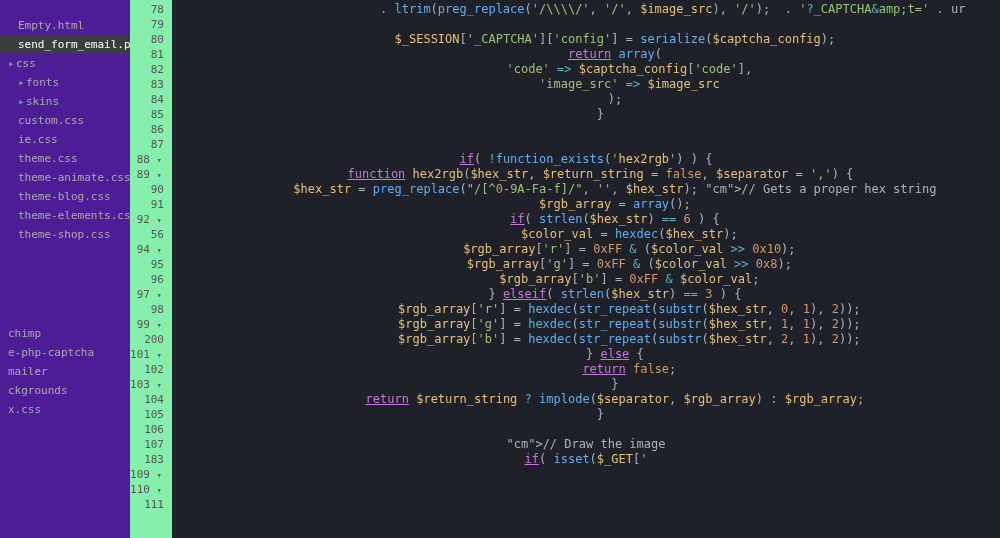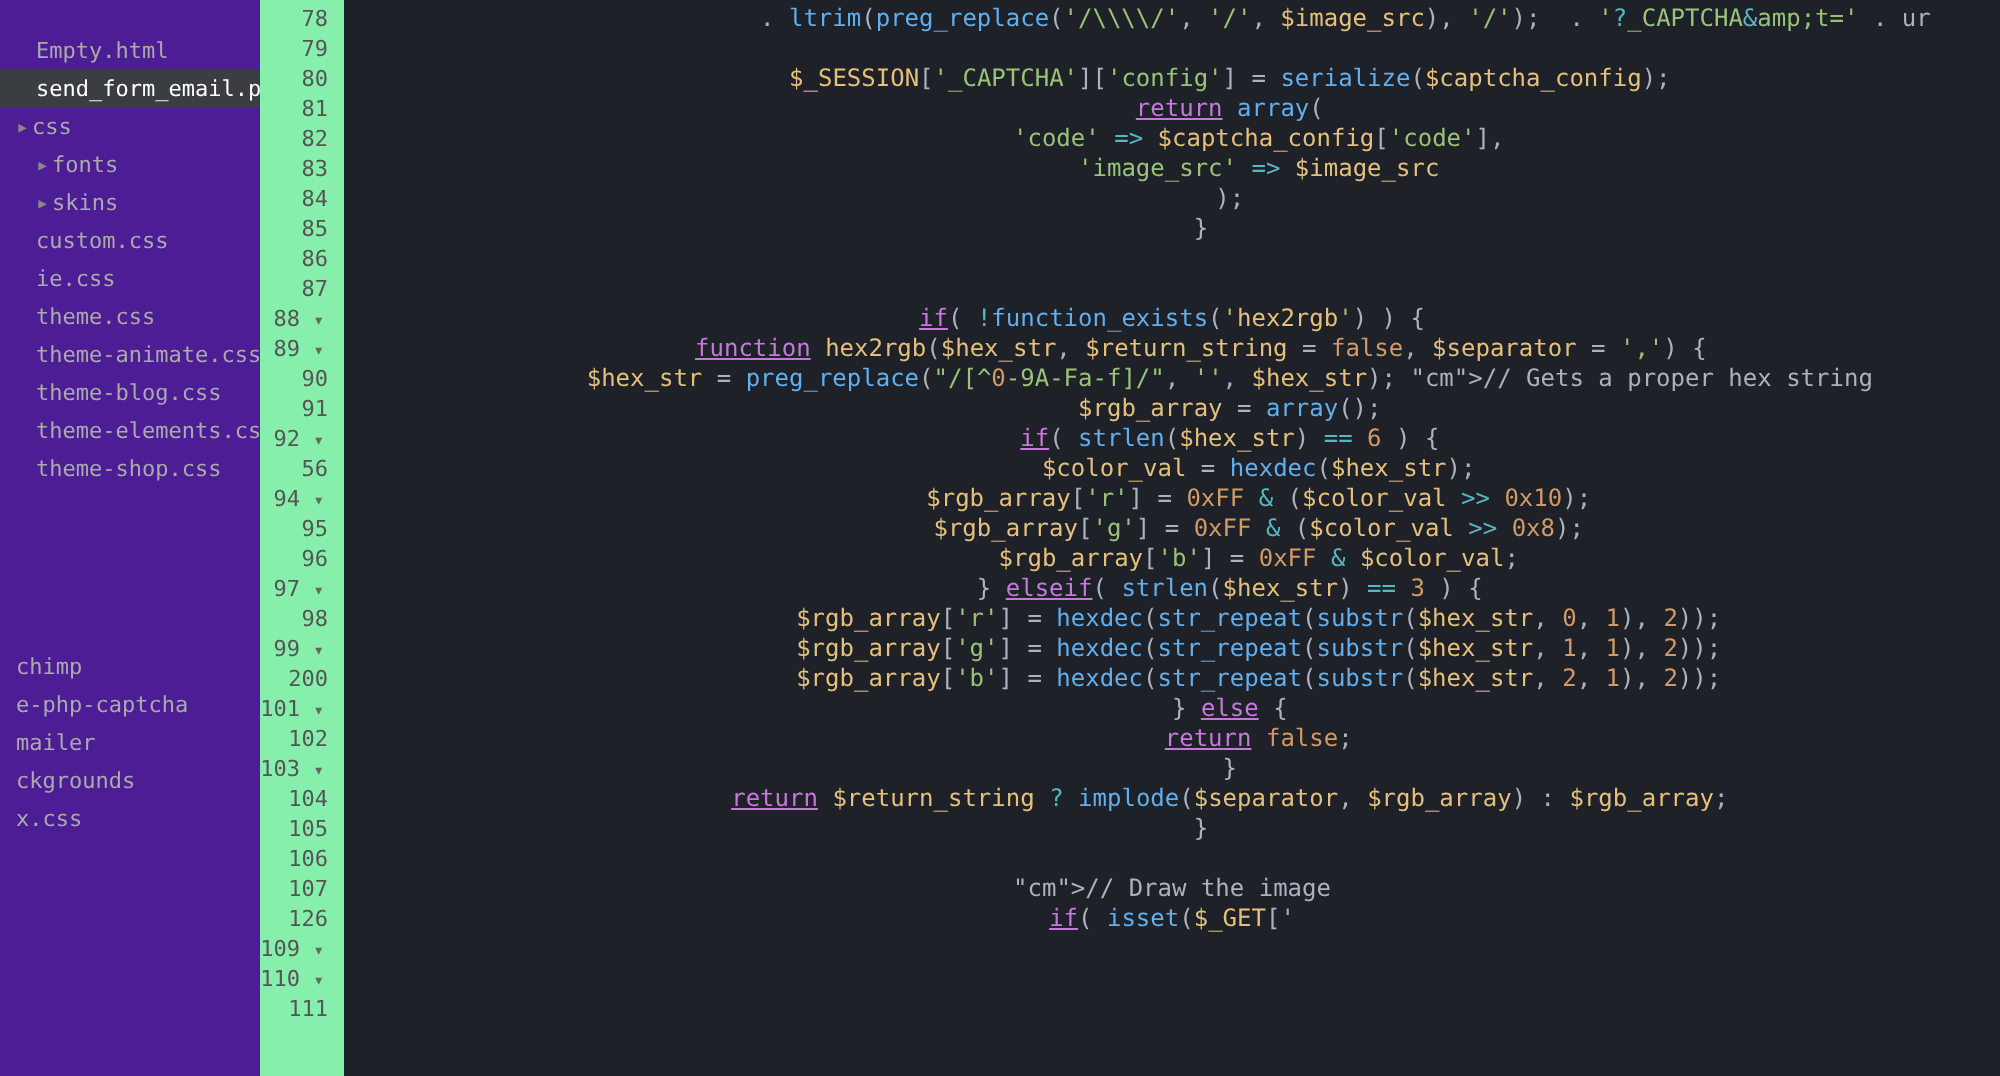--- a/index.html
+++ b/index.html
@@ -123,19 +123,19 @@
       <div class="gutter-line">98 </div>
       <div class="gutter-line">99 <span class="fold">▾</span></div>
       <div class="gutter-line">200 </div>
       <div class="gutter-line">101 <span class="fold">▾</span></div>
       <div class="gutter-line">102 </div>
       <div class="gutter-line">103 <span class="fold">▾</span></div>
       <div class="gutter-line">104 </div>
       <div class="gutter-line">105 </div>
       <div class="gutter-line">106 </div>
       <div class="gutter-line">107 </div>
-      <div class="gutter-line">126 </div>
+      <div class="gutter-line">183 </div>
       <div class="gutter-line">109 <span class="fold">▾</span></div>
       <div class="gutter-line">110 <span class="fold">▾</span></div>
       <div class="gutter-line">111 </div>
     </div>
   <div class="code" id="code"><div class="code-line">                        . <span class="func">ltrim</span>(<span class="func">preg_replace</span>(<span class="str">'/\\\\/'</span>, <span class="str">'/'</span>, <span class="var">$image_src</span>), <span class="str">'/'</span>);  . <span class="str">'<span class="op">?</span>_CAPTCHA<span class="op">&amp;</span>amp;t='</span> . ur</div><div class="code-line">&nbsp;</div><div class="code-line">        <span class="var">$_SESSION</span>[<span class="str">'_CAPTCHA'</span>][<span class="str">'config'</span>] = <span class="func">serialize</span>(<span class="var">$captcha_config</span>);</div><div class="code-line">        <span class="kw">return</span> <span class="func">array</span>(</div><div class="code-line">            <span class="str">'code'</span> <span class="op">=&gt;</span> <span class="var">$captcha_config</span>[<span class="str">'code'</span>],</div><div class="code-line">            <span class="str">'image_src'</span> <span class="op">=&gt;</span> <span class="var">$image_src</span></div><div class="code-line">        );</div><div class="code-line">    }</div><div class="code-line">&nbsp;</div><div class="code-line">&nbsp;</div><div class="code-line"><span class="kw">if</span>( <span class="op">!</span><span class="func">function_exists</span>(<span class="str">'<span class="cls">hex2rgb</span>'</span>) ) {</div><div class="code-line">    <span class="kw">function</span> <span class="cls">hex2rgb</span>(<span class="var">$hex_str</span>, <span class="var">$return_string</span> = <span class="bool">false</span>, <span class="var">$separator</span> = <span class="str">','</span>) {</div><div class="code-line">        <span class="var">$hex_str</span> = <span class="func">preg_replace</span>(<span class="str">"/[^<span class="num">0</span>-9A-Fa-f]/"</span>, <span class="str">''</span>, <span class="var">$hex_str</span>); <span class="&lt;span">"cm"</span>&gt;// Gets a proper hex string</div><div class="code-line">        <span class="var">$rgb_array</span> = <span class="func">array</span>();</div><div class="code-line">        <span class="kw">if</span>( <span class="func">strlen</span>(<span class="var">$hex_str</span>) <span class="op">==</span> <span class="num">6</span> ) {</div><div class="code-line">            <span class="var">$color_val</span> = <span class="func">hexdec</span>(<span class="var">$hex_str</span>);</div><div class="code-line">            <span class="var">$rgb_array</span>[<span class="str">'r'</span>] = <span class="num">0xFF</span> <span class="op">&amp;</span> (<span class="var">$color_val</span> <span class="op">&gt;&gt;</span> <span class="num">0x10</span>);</div><div class="code-line">            <span class="var">$rgb_array</span>[<span class="str">'g'</span>] = <span class="num">0xFF</span> <span class="op">&amp;</span> (<span class="var">$color_val</span> <span class="op">&gt;&gt;</span> <span class="num">0x8</span>);</div><div class="code-line">            <span class="var">$rgb_array</span>[<span class="str">'b'</span>] = <span class="num">0xFF</span> <span class="op">&amp;</span> <span class="var">$color_val</span>;</div><div class="code-line">        } <span class="kw">elseif</span>( <span class="func">strlen</span>(<span class="var">$hex_str</span>) <span class="op">==</span> <span class="num">3</span> ) {</div><div class="code-line">            <span class="var">$rgb_array</span>[<span class="str">'r'</span>] = <span class="func">hexdec</span>(<span class="func">str_repeat</span>(<span class="func">substr</span>(<span class="var">$hex_str</span>, <span class="num">0</span>, <span class="num">1</span>), <span class="num">2</span>));</div><div class="code-line">            <span class="var">$rgb_array</span>[<span class="str">'g'</span>] = <span class="func">hexdec</span>(<span class="func">str_repeat</span>(<span class="func">substr</span>(<span class="var">$hex_str</span>, <span class="num">1</span>, <span class="num">1</span>), <span class="num">2</span>));</div><div class="code-line">            <span class="var">$rgb_array</span>[<span class="str">'b'</span>] = <span class="func">hexdec</span>(<span class="func">str_repeat</span>(<span class="func">substr</span>(<span class="var">$hex_str</span>, <span class="num">2</span>, <span class="num">1</span>), <span class="num">2</span>));</div><div class="code-line">        } <span class="kw">else</span> {</div><div class="code-line">            <span class="kw">return</span> <span class="bool">false</span>;</div><div class="code-line">        }</div><div class="code-line">        <span class="kw">return</span> <span class="var">$return_string</span> <span class="op">?</span> <span class="func">implode</span>(<span class="var">$separator</span>, <span class="var">$rgb_array</span>) : <span class="var">$rgb_array</span>;</div><div class="code-line">    }</div><div class="code-line">&nbsp;</div><div class="code-line"><span class="&lt;span">"cm"</span>&gt;// Draw the image</div><div class="code-line"><span class="kw">if</span>( <span class="func">isset</span>(<span class="var">$_GET</span>['</div></div>
 </div>
 
 </body></html>

